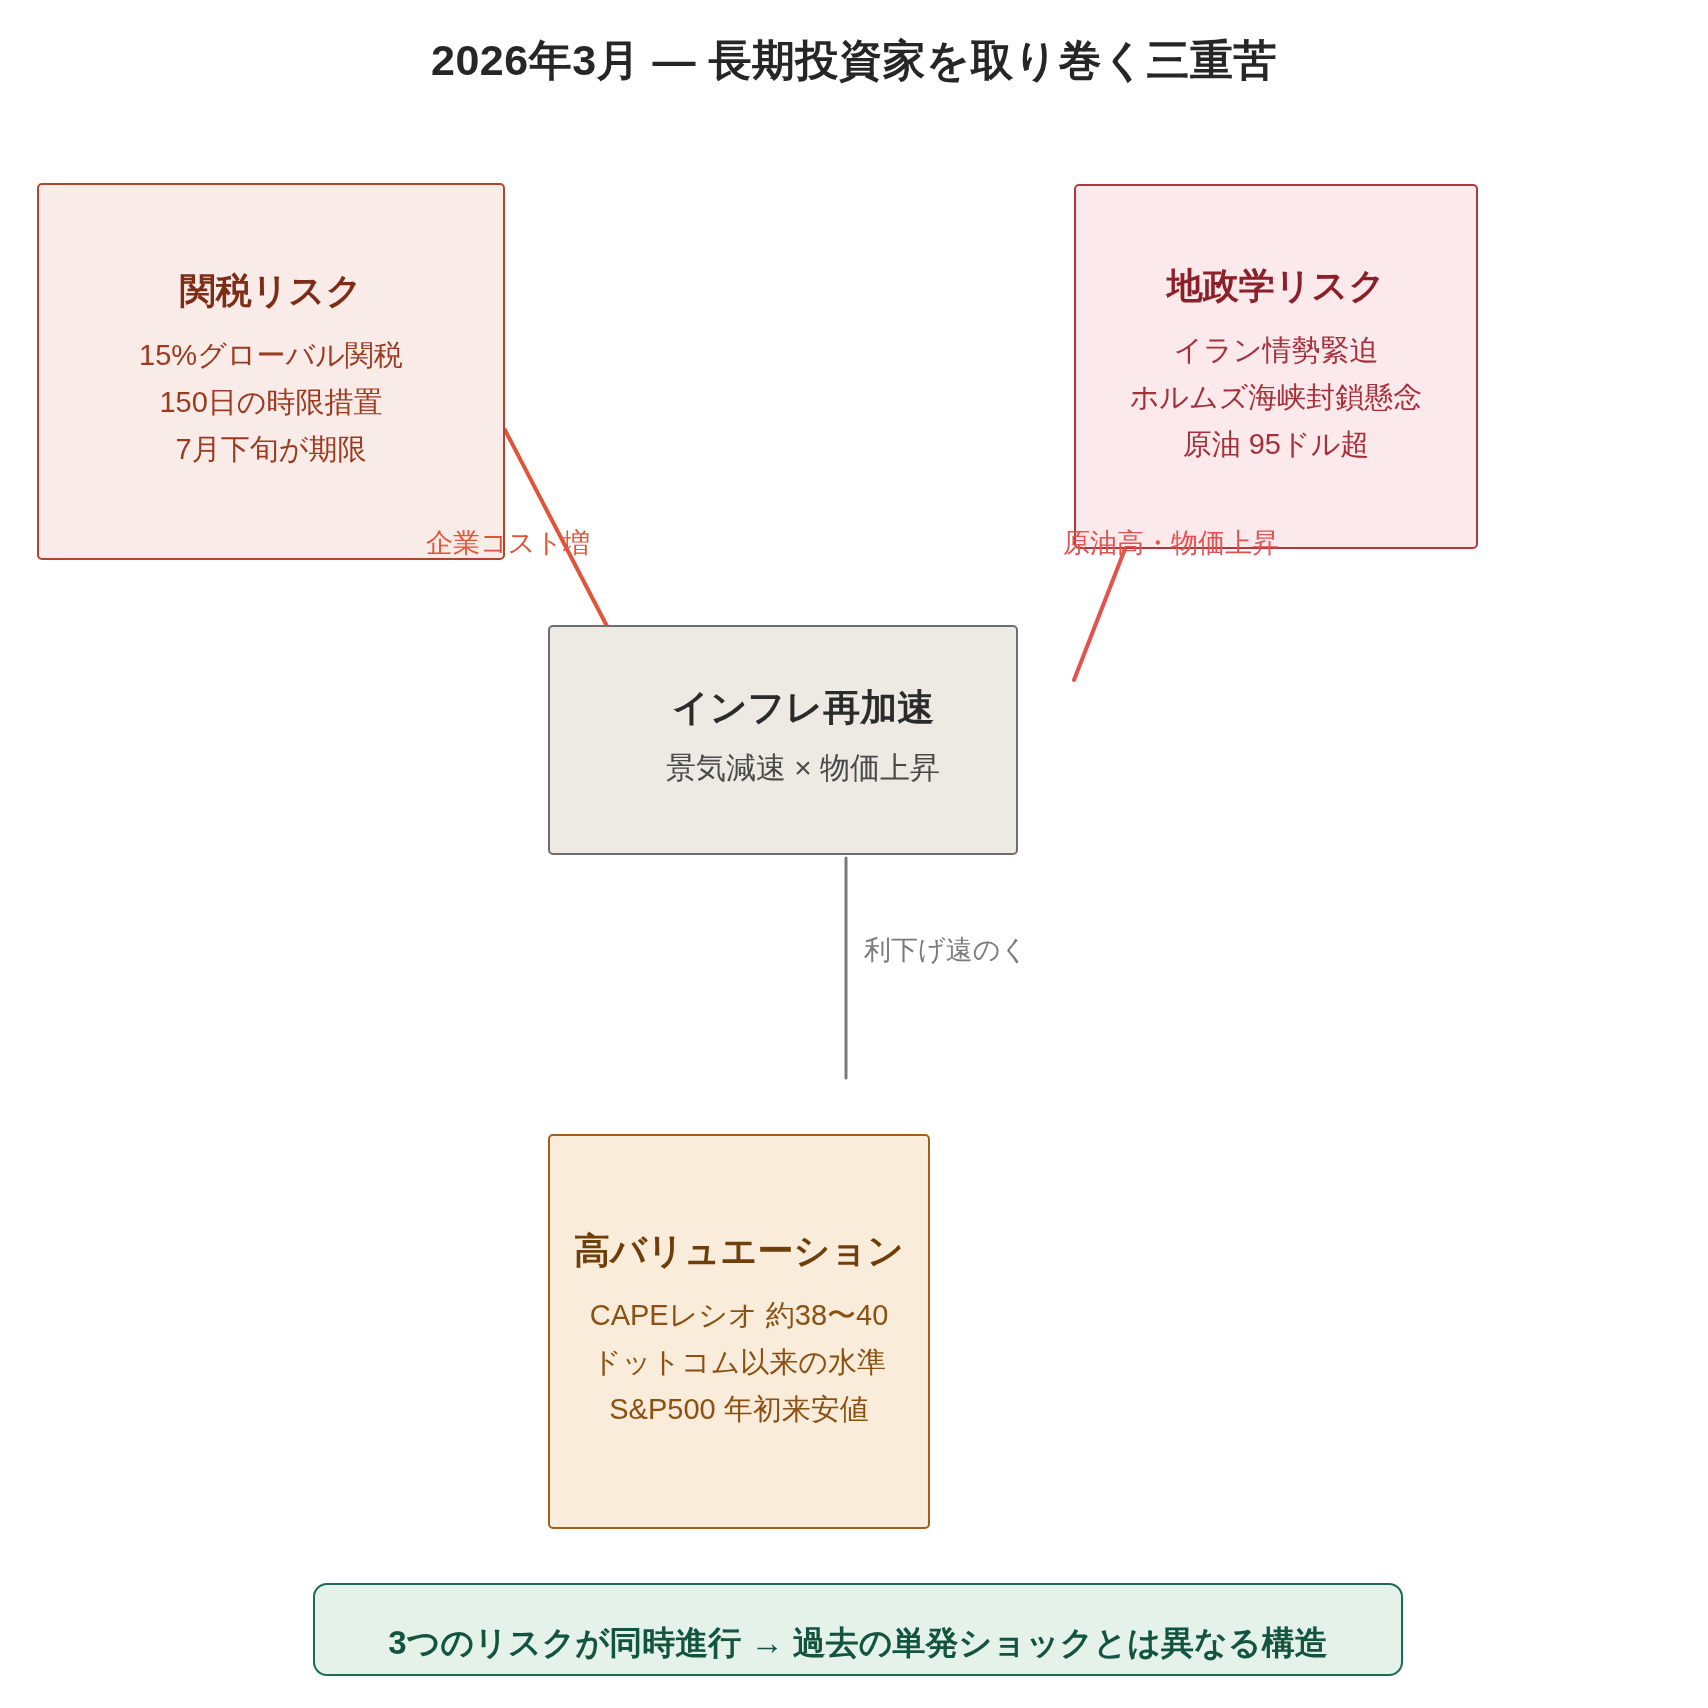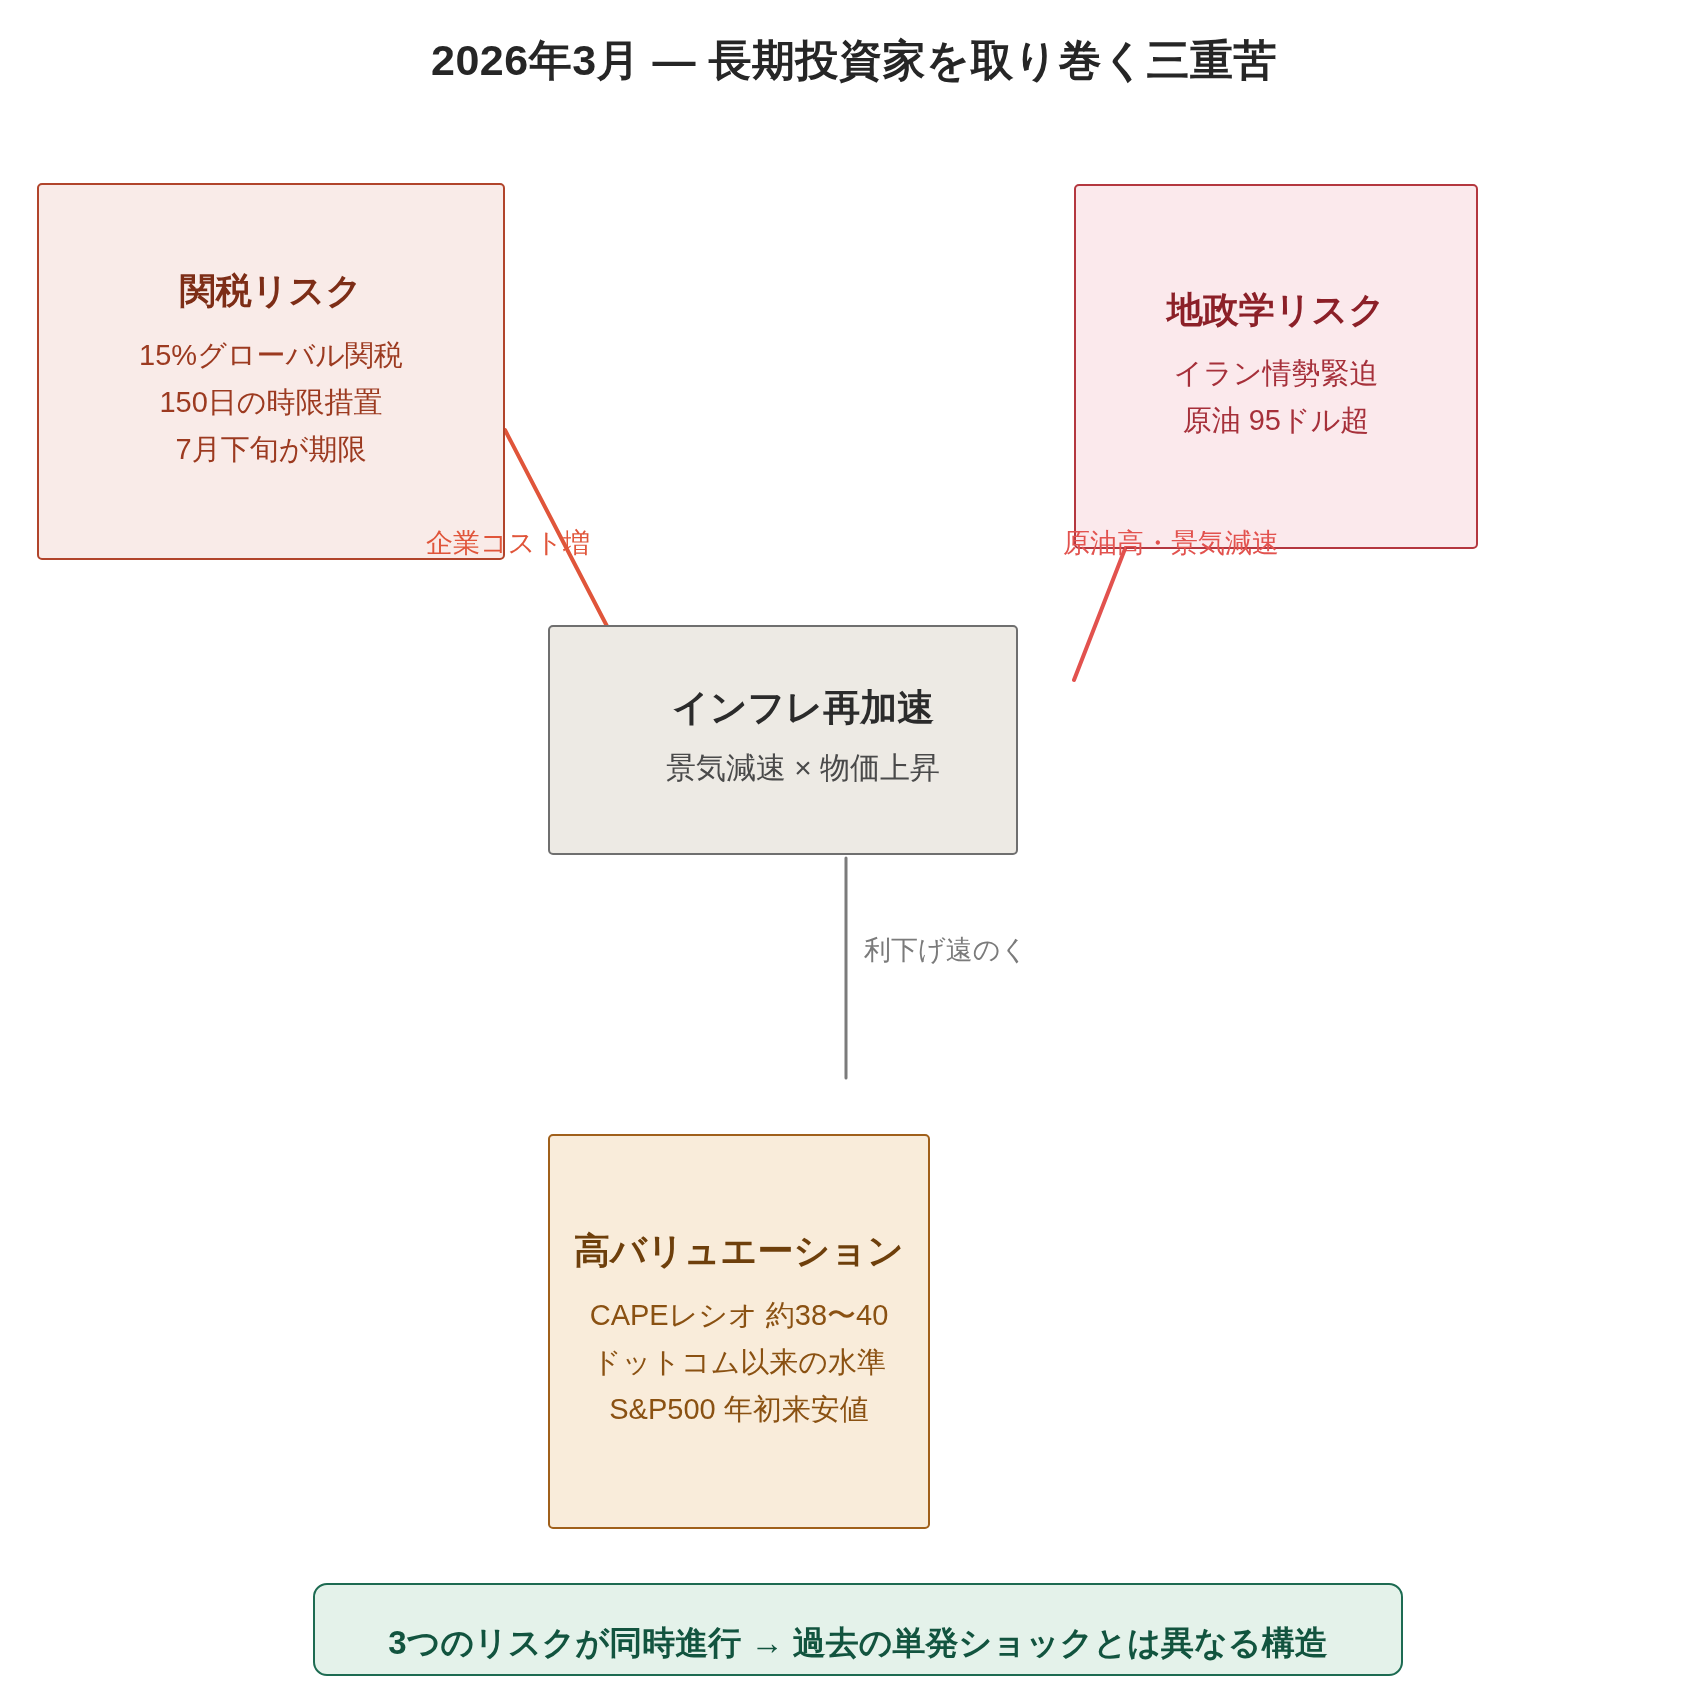--- a/index.html
+++ b/index.html
@@ -188,20 +188,21 @@
       <div class="node-line">15%グローバル関税</div>
       <div class="node-line">150日の時限措置</div>
       <div class="node-line">7月下旬が期限</div>
     </div>
   </div>
 
   <div class="node" id="node-geo">
     <div class="node-title">地政学リスク</div>
     <div class="node-lines">
       <div class="node-line">イラン情勢緊迫</div>
+      <div class="node-line">ホルムズ海峡封鎖懸念</div>
       <div class="node-line">原油 95ドル超</div>
     </div>
   </div>
 
   <div class="node" id="node-inflation">
     <div class="node-title">インフレ再加速</div>
     <div class="node-lines">
       <div class="node-line">景気減速 × 物価上昇</div>
     </div>
   </div>
@@ -209,20 +210,20 @@
   <div class="node" id="node-valuation">
     <div class="node-title">高バリュエーション</div>
     <div class="node-lines">
       <div class="node-line">CAPEレシオ 約38〜40</div>
       <div class="node-line">ドットコム以来の水準</div>
       <div class="node-line">S&amp;P500 年初来安値</div>
     </div>
   </div>
 
   <div class="edge-label" id="edge-label-left">企業コスト増</div>
-  <div class="edge-label" id="edge-label-right">原油高・景気減速</div>
+  <div class="edge-label" id="edge-label-right">原油高・物価上昇</div>
   <div class="edge-label" id="edge-label-mid">利下げ遠のく</div>
 
   <div class="node" id="node-conclusion">
     <div class="banner-text">3つのリスクが同時進行 → 過去の単発ショックとは異なる構造</div>
   </div>
 
 </div>
 
 </body></html>

